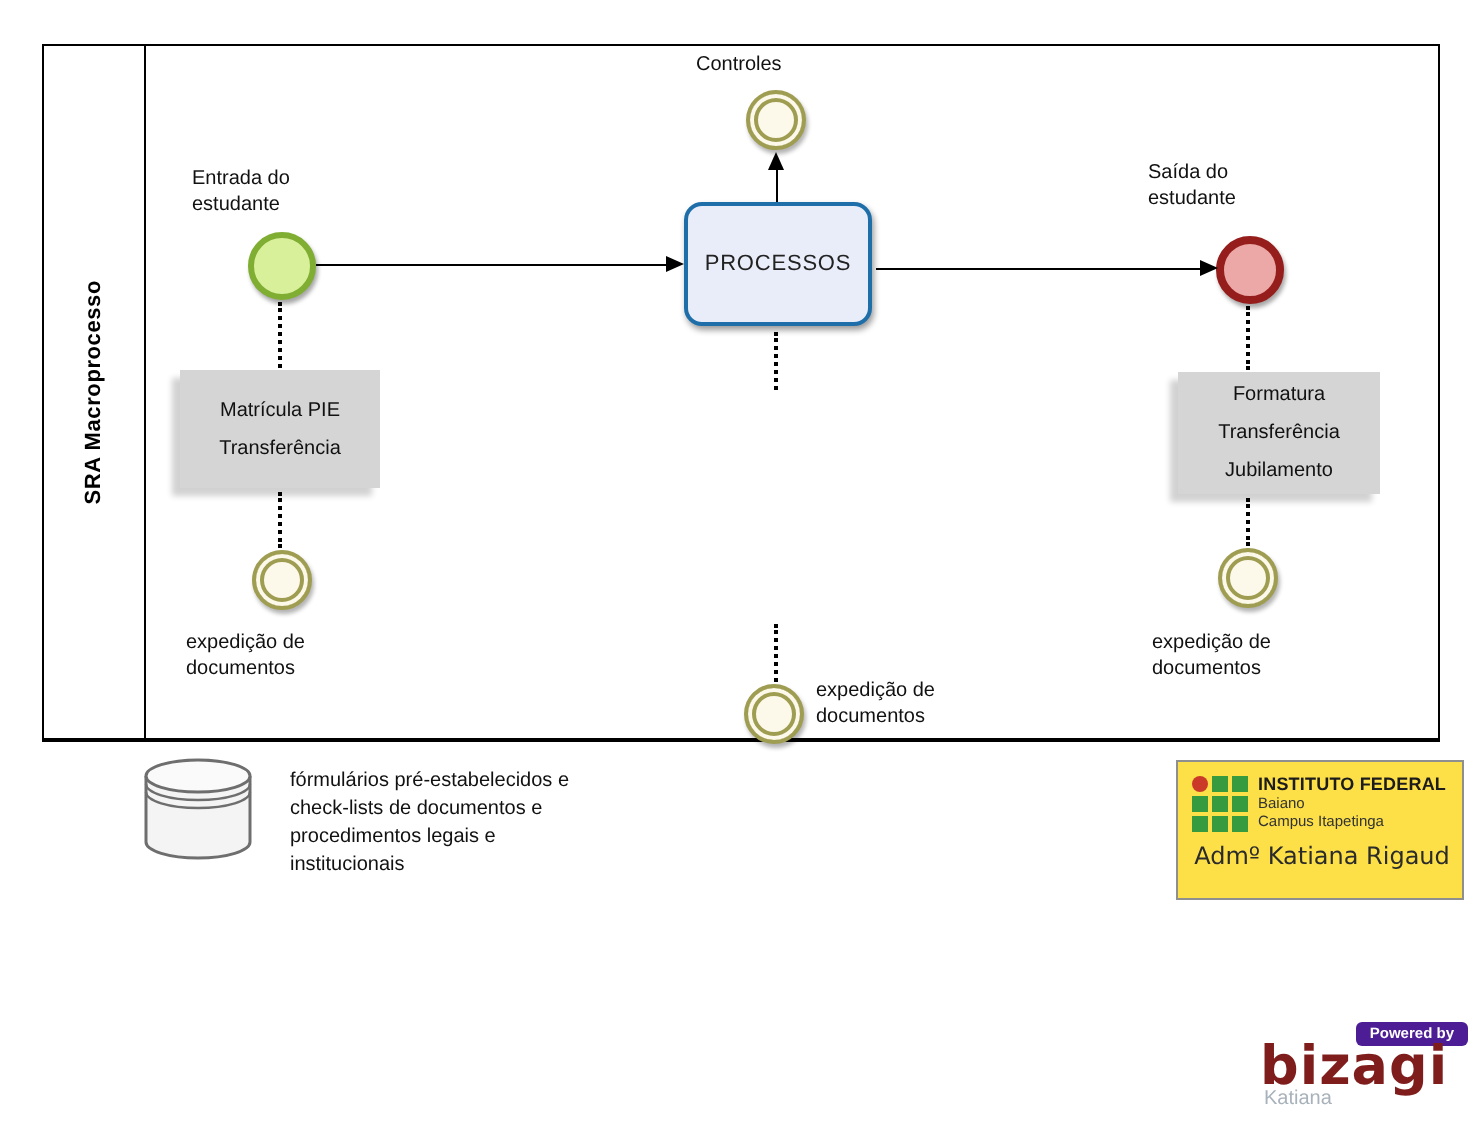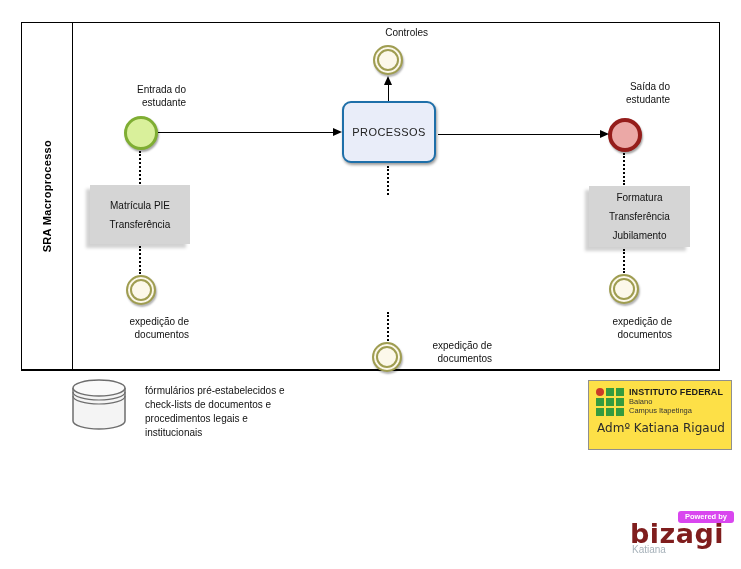--- a/index.html
+++ b/index.html
@@ -16,21 +16,21 @@
   .lane-strip{
     position:absolute;left:0;top:0;width:51px;height:100%;
     border-right:1px solid #000;box-sizing:border-box;
     display:flex;align-items:center;justify-content:center;
   }
   .lane-title{
     writing-mode:vertical-rl;transform:rotate(180deg);
     font-weight:bold;font-size:11px;letter-spacing:.3px;color:#000;
   }
   
-  .lbl{position:absolute;font-size:10px;line-height:13px;text-align:right;color:#111;}
+  .lbl{position:absolute;font-size:10px;line-height:13px;text-align:left;color:#111;}
   
   .evt{position:absolute;border-radius:50%;box-sizing:content-box;}
   .evt-start{
     width:28px;height:28px;border:3px solid #7fae33;background:#d9f09b;
     box-shadow:1px 2px 2px rgba(0,0,0,.35);
   }
   .evt-end{
     width:26px;height:26px;border:4px solid #951d1b;background:#eba8a6;
     box-shadow:1px 2px 2px rgba(0,0,0,.35);
   }
@@ -80,21 +80,21 @@
   .logo-text{padding-top:1px;}
   .logo-title{font-size:9px;font-weight:bold;color:#1c1c1c;letter-spacing:.1px;line-height:11px;}
   .logo-sub{font-size:7.5px;color:#333;line-height:8.5px;}
   .logo-sign{
     margin-top:5px;text-align:center;font-family:"DejaVu Sans",sans-serif;
     font-size:12px;color:#2b2b2b;
   }
   
   .watermark{position:absolute;left:630px;top:511px;width:104px;display:flex;flex-direction:column;}
   .wm-badge{
-    align-self:flex-end;background:#d946ef;color:#fff;font-size:7.5px;font-weight:bold;
+    align-self:flex-end;background:#4c1d95;color:#fff;font-size:7.5px;font-weight:bold;
     padding:2px 7px;border-radius:3px;line-height:8px;
   }
   .wm-brand{
     color:#7f1d1d;font-size:27px;font-weight:bold;line-height:26px;letter-spacing:.5px;
     font-family:"DejaVu Sans",sans-serif;margin-top:-2px;
   }
   .wm-product{color:#a7b2ba;font-size:10px;line-height:11px;margin:-3px 0 0 2px;}
 </style>
 </head>
 <body>

